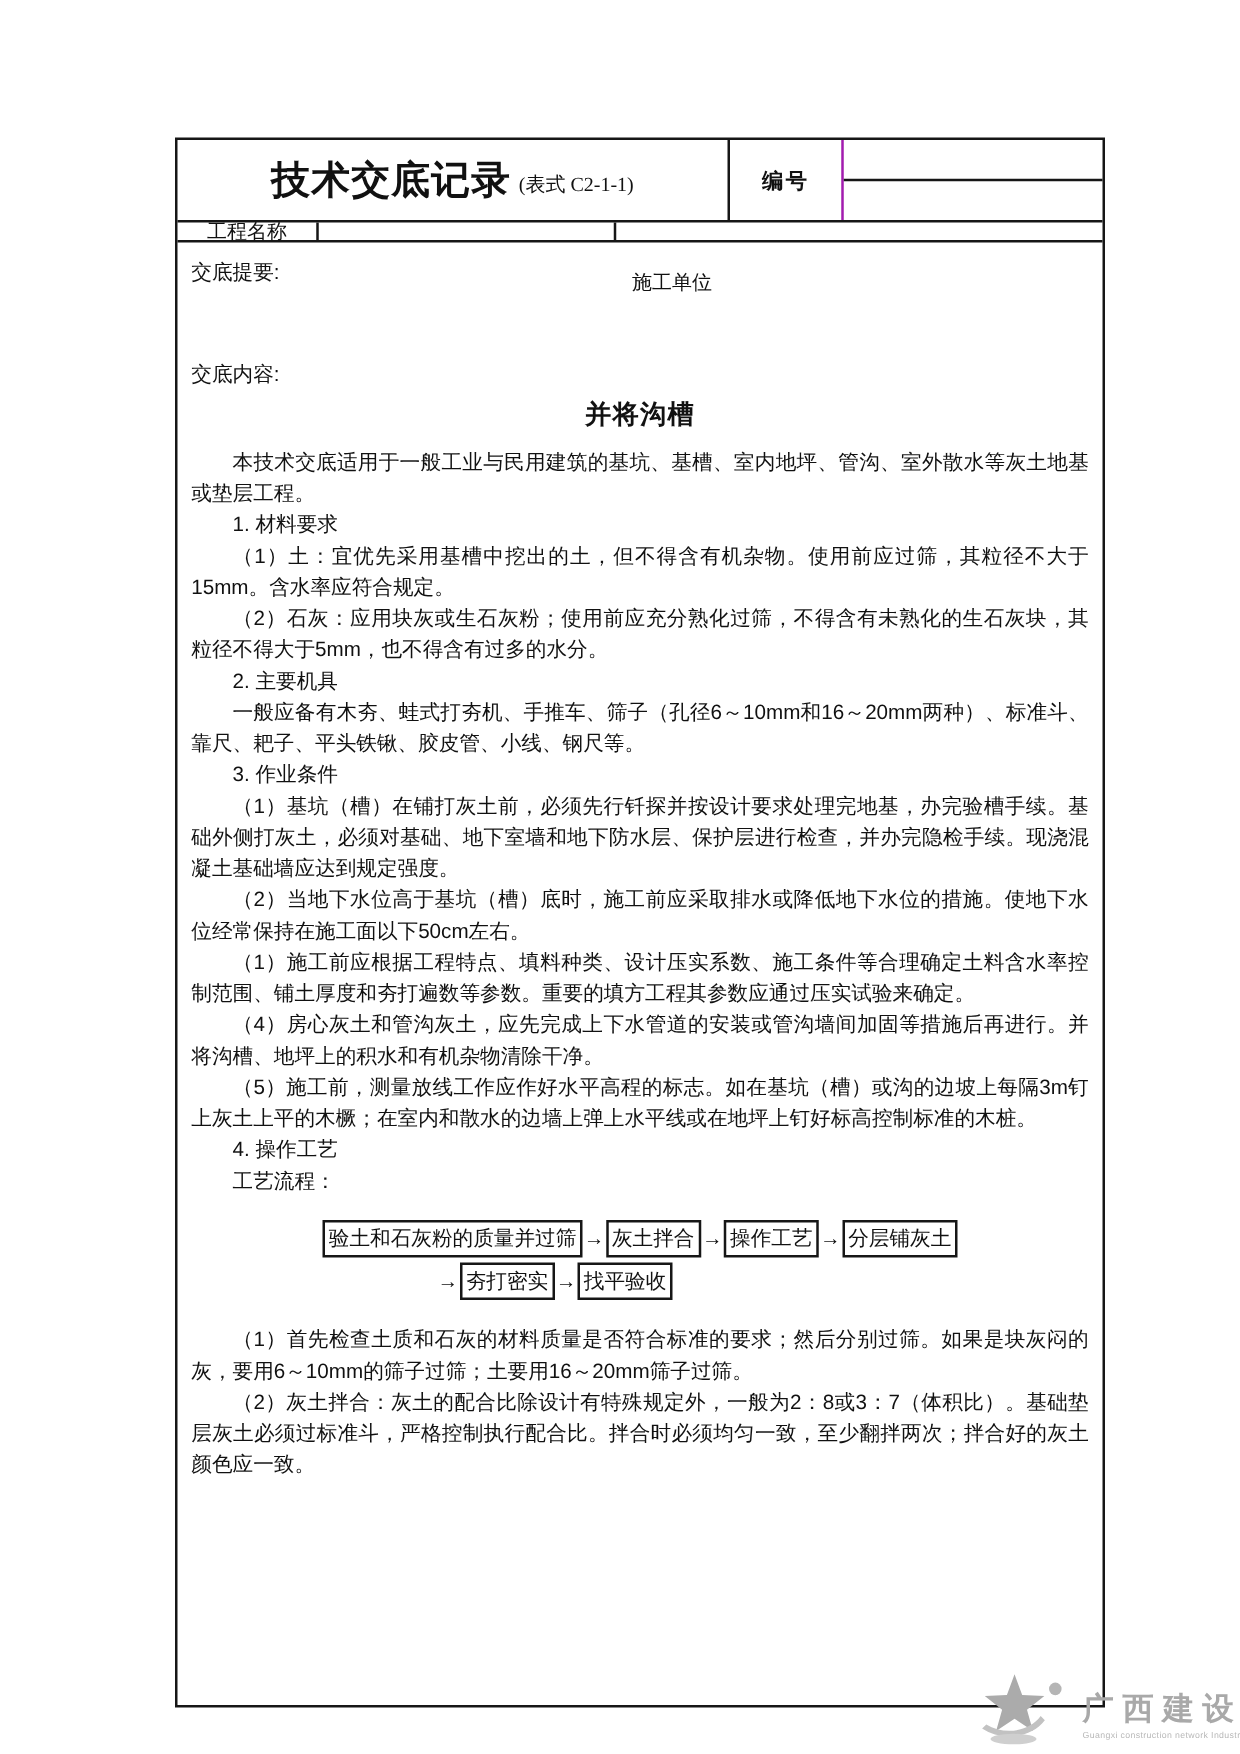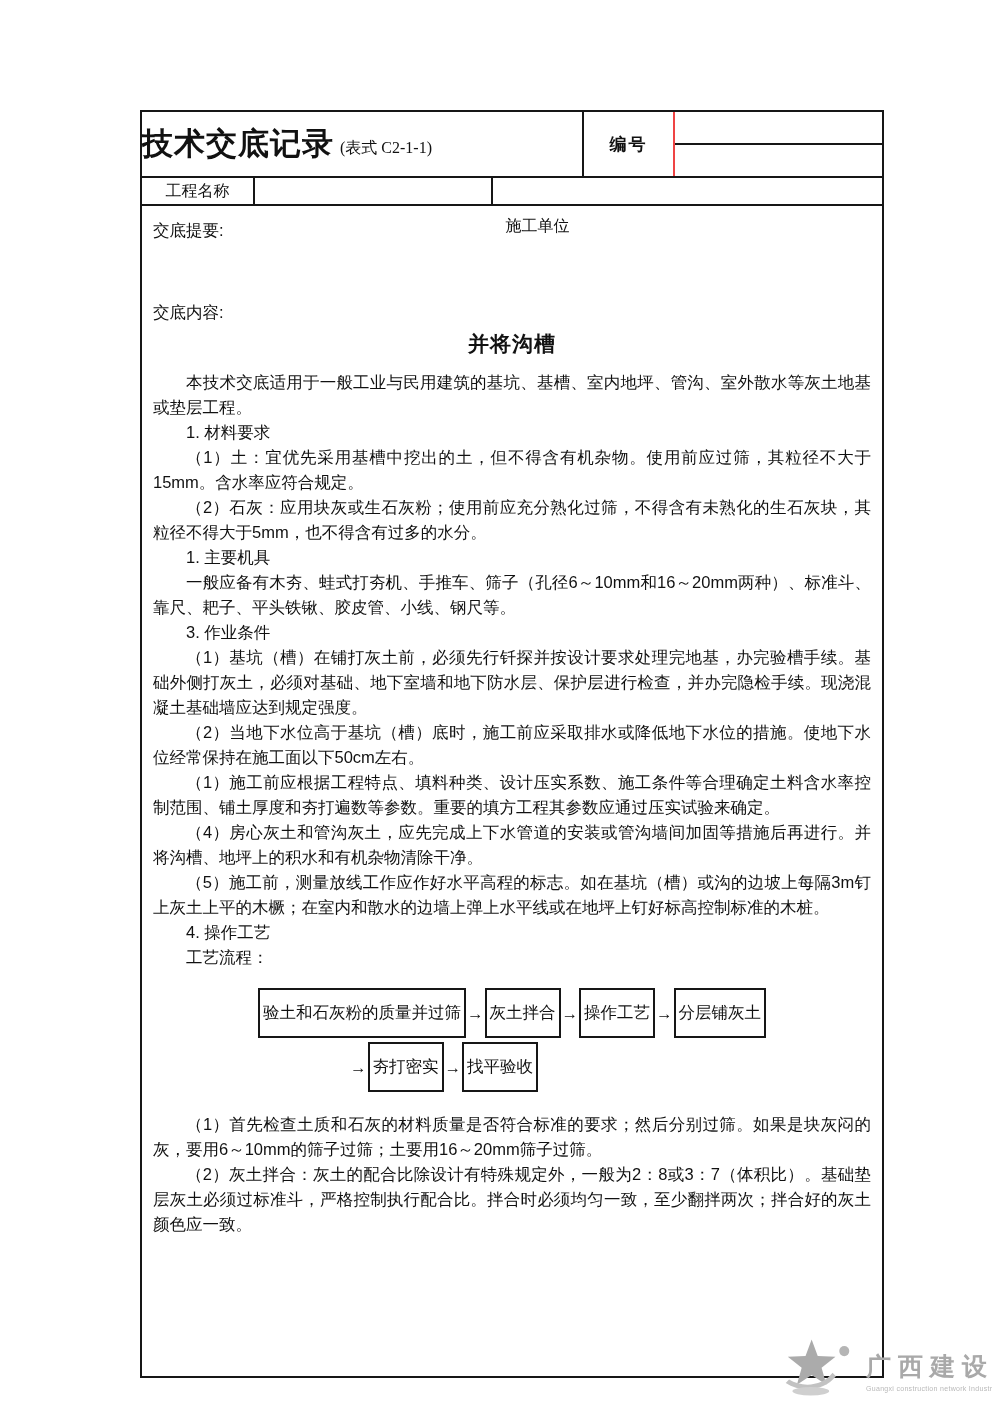--- a/index.html
+++ b/index.html
@@ -22,40 +22,41 @@
     border: 2px solid #161616;
   }
   .cell { border-color: #161616; }
 
   .top-row { display: flex; height: 64px; }
   .title-cell {
     width: 442px;
     border-right: 2px solid #161616;
     display: flex;
     align-items: center;
+    justify-content: center;
     gap: 6px;
     white-space: nowrap;
   }
   .form-title { font-size: 31px; font-weight: bold; letter-spacing: 1px; }
   .form-subtitle { font-size: 16px; font-family: "Liberation Serif", "DejaVu Serif", serif; padding-top: 8px; }
   .no-cell {
     width: 91px;
-    border-right: 2px solid #ef4444;
+    border-right: 2px solid #a21caf;
     display: flex;
     align-items: center;
     justify-content: center;
     font-size: 17px;
     font-weight: bold;
     letter-spacing: 2px;
   }
   .no-values { flex: 1; display: flex; flex-direction: column; }
   .no-values .no-top { flex: 1; border-bottom: 2px solid #161616; }
   .no-values .no-bottom { flex: 1; }
 
-  .info-row { display: flex; height: 28px; border-top: 2px solid #161616; font-size: 16px; }
+  .info-row { display: flex; height: 16px; border-top: 2px solid #161616; font-size: 16px; }
   .info-row .label {
     display: flex; align-items: center; justify-content: center;
     border-right: 2px solid #161616; white-space: nowrap;
   }
   .lbl-project { width: 113px; }
   .val-project { width: 238px; border-right: 2px solid #161616; }
   .lbl-unit { width: 91px; margin-top: 48px; }
   .val-unit { flex: 1; }
 
   
@@ -79,24 +80,23 @@
   }
   .para { text-indent: 2em; text-align: justify; }
 
   
   .flow-row { white-space: nowrap; font-size: 16.5px; }
   .flow-row-1 { text-align: center; margin-top: 18px; }
   .flow-row-2 { margin-top: 4px; margin-left: 196px; margin-bottom: 20px; }
   .flow-box {
     display: inline-block;
     border: 2px solid #161616;
-    padding: 10px 3px;
+    padding: 0 3px;
     line-height: 26px;
     vertical-align: middle;
-    font-family: Liberation Serif, serif;
   }
   .flow-arrow { display: inline-block; vertical-align: middle; padding: 0 1px; }
 
   
   .watermark {
     position: absolute;
     left: 774px;
     top: 1336px;
     display: flex;
     align-items: flex-start;
@@ -147,21 +147,21 @@
 
     <div class="content">
       <div class="summary-label">交底提要:</div>
       <div class="content-label">交底内容:</div>
       <div class="doc-title">并将沟槽</div>
 
       <p class="para">本技术交底适用于一般工业与民用建筑的基坑、基槽、室内地坪、管沟、室外散水等灰土地基或垫层工程。</p>
       <p class="para">1. 材料要求</p>
       <p class="para">（1）土：宜优先采用基槽中挖出的土，但不得含有机杂物。使用前应过筛，其粒径不大于15mm。含水率应符合规定。</p>
       <p class="para">（2）石灰：应用块灰或生石灰粉；使用前应充分熟化过筛，不得含有未熟化的生石灰块，其粒径不得大于5mm，也不得含有过多的水分。</p>
-      <p class="para">1. 主要机具</p>
+      <p class="para">2. 主要机具</p>
       <p class="para">一般应备有木夯、蛙式打夯机、手推车、筛子（孔径6～10mm和16～20mm两种）、标准斗、靠尺、耙子、平头铁锹、胶皮管、小线、钢尺等。</p>
       <p class="para">3. 作业条件</p>
       <p class="para">（1）基坑（槽）在铺打灰土前，必须先行钎探并按设计要求处理完地基，办完验槽手续。基础外侧打灰土，必须对基础、地下室墙和地下防水层、保护层进行检查，并办完隐检手续。现浇混凝土基础墙应达到规定强度。</p>
       <p class="para">（2）当地下水位高于基坑（槽）底时，施工前应采取排水或降低地下水位的措施。使地下水位经常保持在施工面以下50cm左右。</p>
       <p class="para">（1）施工前应根据工程特点、填料种类、设计压实系数、施工条件等合理确定土料含水率控制范围、铺土厚度和夯打遍数等参数。重要的填方工程其参数应通过压实试验来确定。</p>
       <p class="para">（4）房心灰土和管沟灰土，应先完成上下水管道的安装或管沟墙间加固等措施后再进行。并将沟槽、地坪上的积水和有机杂物清除干净。</p>
       <p class="para">（5）施工前，测量放线工作应作好水平高程的标志。如在基坑（槽）或沟的边坡上每隔3m钉上灰土上平的木橛；在室内和散水的边墙上弹上水平线或在地坪上钉好标高控制标准的木桩。</p>
       <p class="para">4. 操作工艺</p>
       <p class="para">工艺流程：</p>
 

